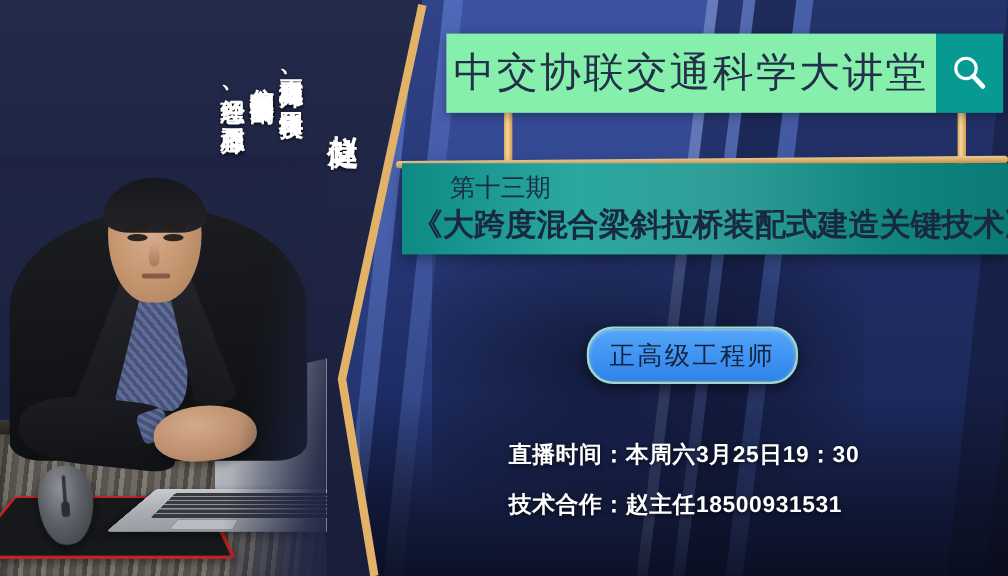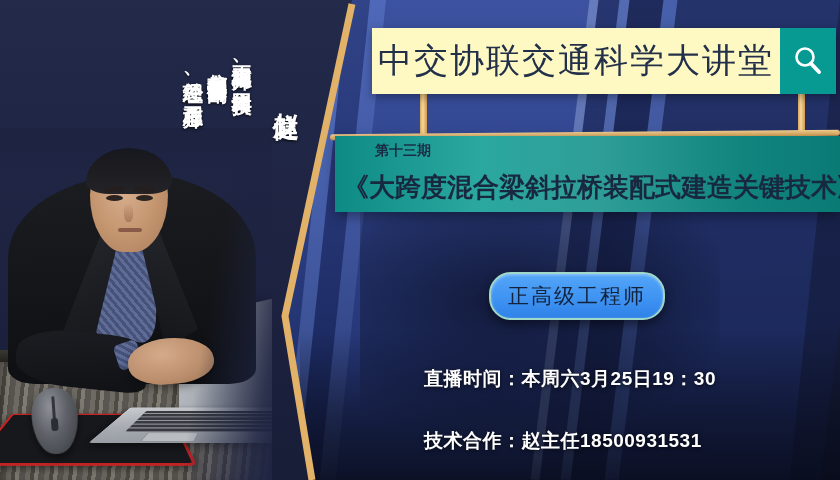--- a/index.html
+++ b/index.html
@@ -231,21 +231,21 @@
 
   
   .sign{
     position:absolute;left:372px;top:28px;
     width:464px;height:66px;
     display:flex;align-items:stretch;
     box-shadow:0 3px 9px rgba(0,0,0,0.35);
   }
   .sign-board{
     flex:1;
-    background:#fef9c3;
+    background:#86efac;
     display:flex;align-items:center;justify-content:center;
   }
   .sign-title{
     font-size:34px;color:#23304a;letter-spacing:2px;
     font-family:"Liberation Serif","DejaVu Serif",serif;
     white-space:nowrap;
   }
   .sign-search{
     width:56px;
     background:#079a92;
@@ -265,21 +265,21 @@
   }
 
   
   .teal-panel{
     position:absolute;left:335px;top:136px;width:505px;height:76px;
     background:linear-gradient(90deg,#0e8a84 0%,#2aa8a0 28%,#2f9e98 52%,#12857f 80%,#0a7a75 100%);
     box-shadow:0 4px 12px rgba(0,0,0,0.38);
   }
   .episode{
     position:absolute;left:40px;top:6px;
-    font-size:14px;color:#1a2c45;font-weight:bold;
+    font-size:21px;color:#1a2c45;font-weight:normal;
     font-family:"Liberation Sans","DejaVu Sans",sans-serif;
   }
   .lecture-title{
     position:absolute;left:8px;top:34px;width:495px;
     text-align:center;
     font-size:26px;color:#17283f;font-weight:bold;
     white-space:nowrap;
   }
 
   
@@ -297,21 +297,21 @@
   }
 
   
   .info{
     position:absolute;left:424px;
     font-size:19px;color:#ffffff;font-weight:bold;letter-spacing:0.5px;
     text-shadow:0 1px 4px rgba(0,0,0,0.75);
     white-space:nowrap;
   }
   .info.l1{top:366px;text-align:center;}
-  .info.l2{top:428px;}
+  .info.l2{top:408px;}
 </style>
 </head>
 <body>
 
 <div id="poster">
 
   <div class="bg-base"></div>
   <div class="bg-streaks"></div>
   <div class="bg-streaks2"></div>
   <div class="bg-glow"></div>

